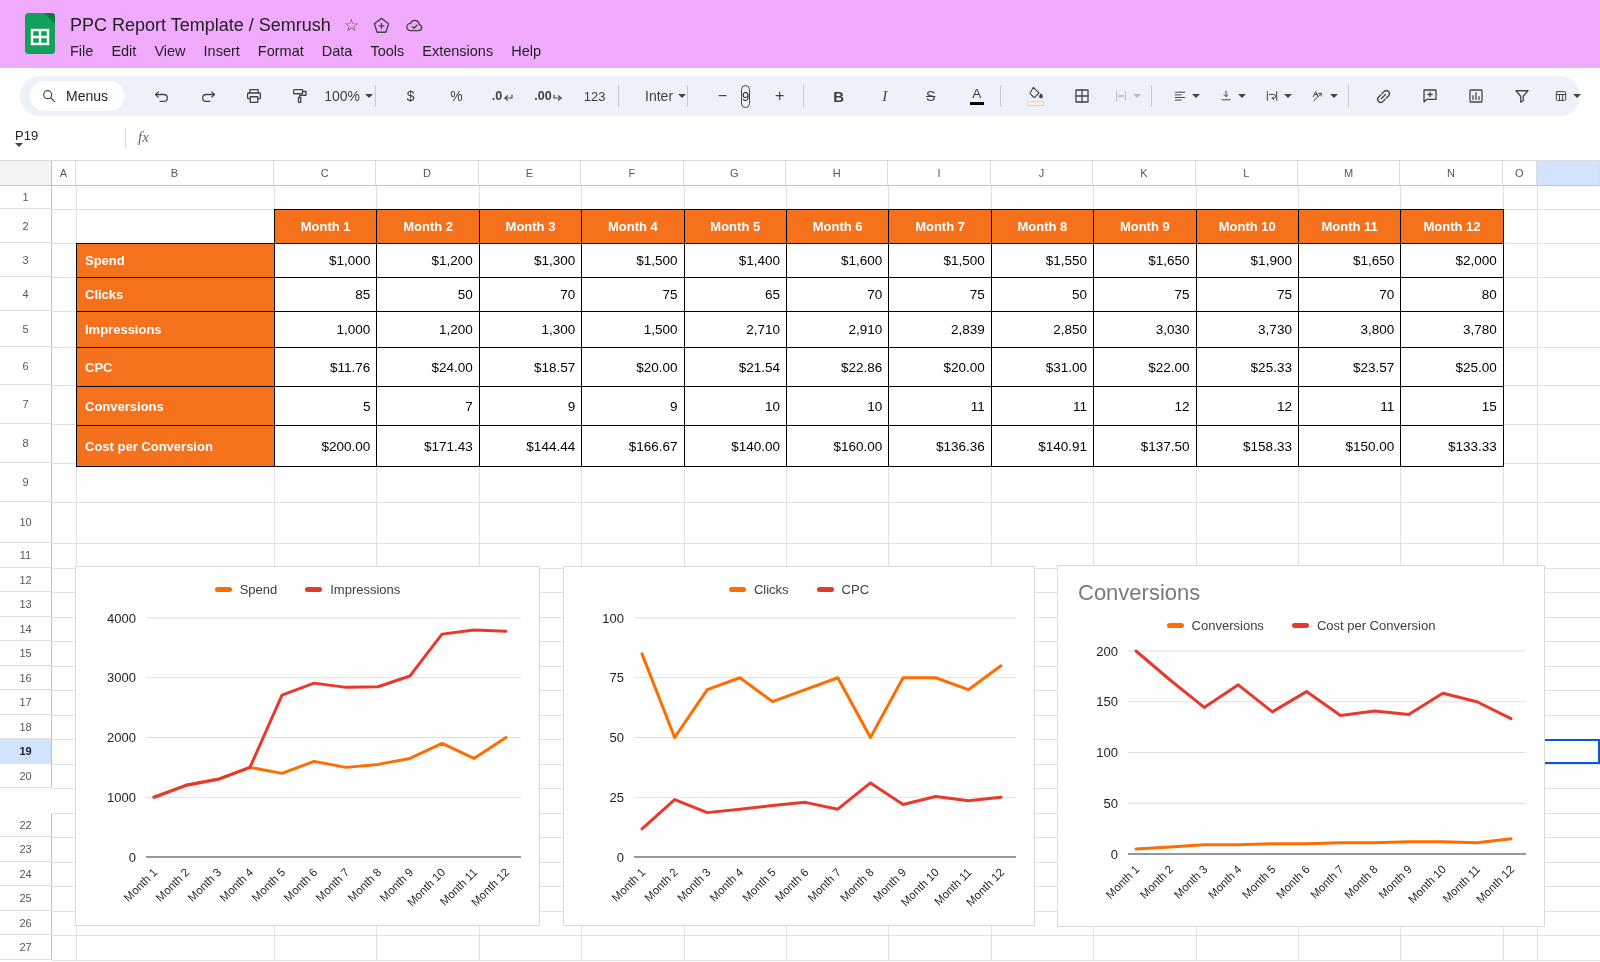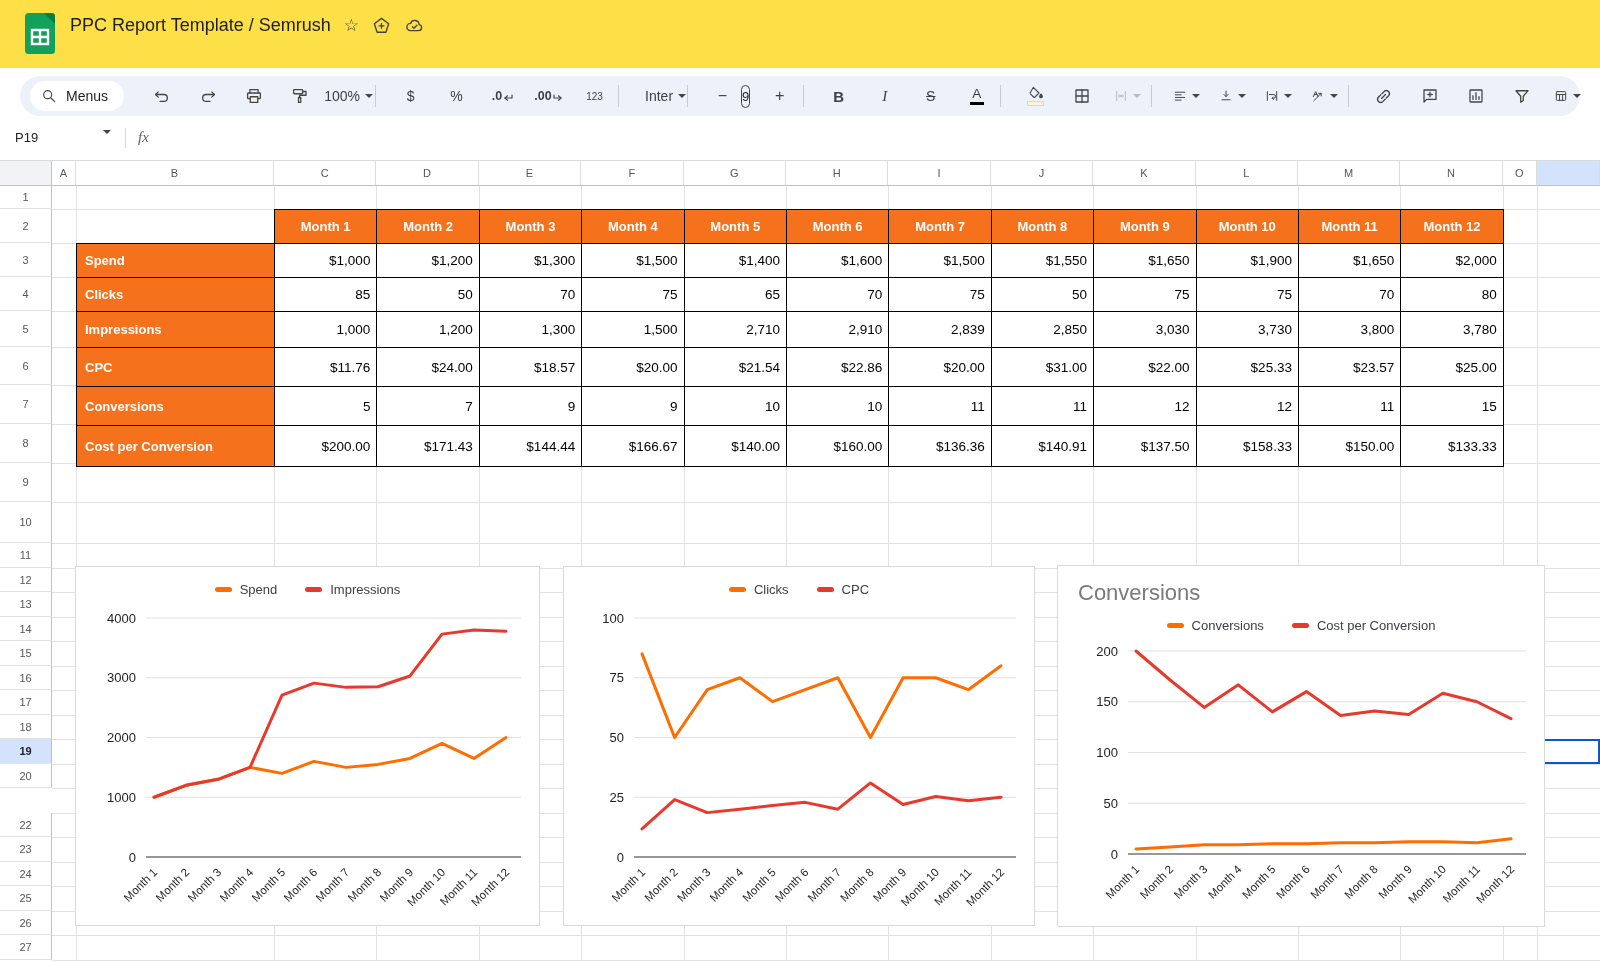--- a/index.html
+++ b/index.html
@@ -1,20 +1,20 @@
 <!DOCTYPE html>
 <html><head>
 <meta charset="utf-8">
 <style>
   html,body{margin:0;padding:0;width:1600px;height:962px;overflow:hidden;background:#fff;
     font-family:"Liberation Sans",sans-serif;color:#1f1f1f;}
   .app{position:relative;width:1600px;height:962px;}
 
   
-  .app-header{position:absolute;top:0;left:0;width:100%;height:68px;background:#fde047;}
+  .app-header{position:absolute;top:0;left:0;width:100%;height:68px;background:#f0abfc;}
   .logo{position:absolute;left:25px;top:13px;width:30px;height:41px;cursor:pointer;}
   .head-text{position:absolute;left:70px;top:12px;}
   .title-row{display:flex;align-items:center;gap:13px;height:26px;}
   .doc-title{font-size:18px;color:#1f1f1f;}
   .head-ico{color:#444;display:flex;align-items:center;}
   .star{font-size:17px;line-height:1;color:#444;}
   .menubar{display:flex;margin-top:3px;margin-left:-9px;}
   .menu-item{font-size:14.5px;color:#1f1f1f;padding:2px 9px;border-radius:8px;cursor:pointer;}
 
   
@@ -41,21 +41,21 @@
   .txtcolor{display:flex;flex-direction:column;align-items:center;line-height:1;}
   .txtcolor .lett{font-size:13.5px;}
   .txtcolor .bar{width:14px;height:3.5px;background:#000;margin-top:1.5px;}
   .fillico{display:flex;flex-direction:column;align-items:center;line-height:1;}
   .fillico .bar{width:15px;height:3.5px;background:#fbf2d8;border:0.5px solid #e0d8bd;margin-top:1px;}
   .decico{display:flex;align-items:flex-end;gap:1px;}
 
   
   .formula-bar{position:absolute;top:116px;left:0;width:100%;height:43px;display:flex;align-items:center;}
   .name-box{width:96px;display:flex;justify-content:space-between;
-    padding-left:15px;cursor:pointer;}
+    padding-left:15px;cursor:pointer;flex-direction:column;}
   .name-box .ref{font-size:13px;color:#1f1f1f;}
   .fx-div{width:1px;height:20px;background:#d5d8dc;margin:0 12px 0 14px;}
   .fx{font-family:"Liberation Serif",serif;font-style:italic;font-size:15px;color:#5f6368;}
 
   
   .sheet{position:absolute;top:160px;left:0;width:1600px;height:802px;background:#fff;
     border-top:1px solid #d8dadd;overflow:hidden;}
   .corner{position:absolute;left:0;top:0;width:52px;height:25px;background:#f1f3f4;
     border-right:1px solid #c0c3c6;border-bottom:1px solid #c0c3c6;box-sizing:border-box;}
   .col-h{position:absolute;top:0;height:25px;box-sizing:border-box;background:#fff;
@@ -111,20 +111,31 @@
               <path d="M12 9.5 v6 M9 12.5 h6"></path>
           </svg>
         </span>
         <span class="head-ico">
           <svg class="ico" width="21" height="19" viewBox="0 0 24 24">
             <path d="M6.8 18.5 h10.4 a3.8 3.8 0 0 0 .7 -7.53 A5.6 5.6 0 0 0 7.0 9.4 A4.4 4.4 0 0 0 6.8 18.5 Z"></path>
             <path d="M9.2 13.4 l2.1 2.1 3.7 -3.9"></path>
           </svg>
         </span>
       </div>
+      <nav class="menubar">
+        <span class="menu-item">File</span>
+        <span class="menu-item">Edit</span>
+        <span class="menu-item">View</span>
+        <span class="menu-item">Insert</span>
+        <span class="menu-item">Format</span>
+        <span class="menu-item">Data</span>
+        <span class="menu-item">Tools</span>
+        <span class="menu-item">Extensions</span>
+        <span class="menu-item">Help</span>
+      </nav>
     </div>
   </div>
 
   <div class="toolbar">
     <div class="menus-pill">
       <svg class="ico" width="16" height="16" viewBox="0 0 24 24">
         <circle cx="10" cy="10" r="6"></circle>
           <path d="M15 15 L20.5 20.5"></path>
       </svg>
       <span>Menus</span>
@@ -178,21 +189,21 @@
     <div class="tb-btn">
       <span class="decico">
         <span class="tb-txt-sm">.00</span>
         <svg class="ico" width="10" height="10" viewBox="0 0 10 10" style="stroke-width:1.2">
           <path d="M1 2 v3 H8"></path>
             <path d="M5.5 2.8 L8 5 L5.5 7.2"></path>
         </svg>
       </span>
     </div>
     <div class="tb-btn">
-      <span class="tb-txt-sm" style="font-weight:normal;font-size:10px">123</span>
+      <span class="tb-txt-sm" style="font-weight:normal;font-size:13px">123</span>
     </div>
     <div class="tb-div"></div>
     <div class="tb-btn font-btn">
       <span class="tb-txt">Inter</span>
       <span class="caret"></span>
     </div>
     <div class="tb-div"></div>
     <div class="tb-btn">
         <span class="tb-txt" style="font-size:16px">−</span>
       </div>

